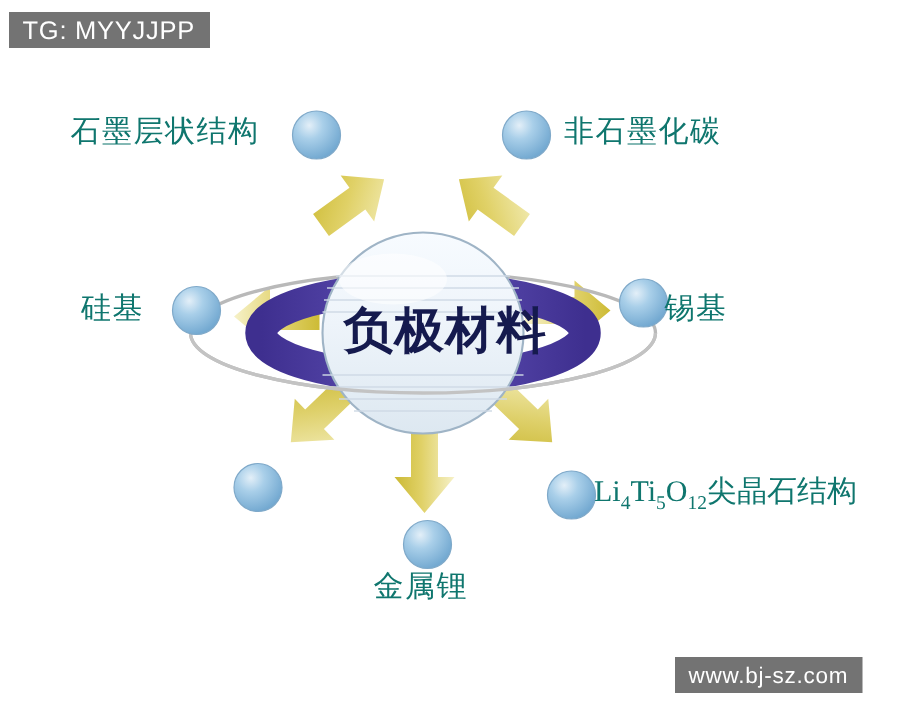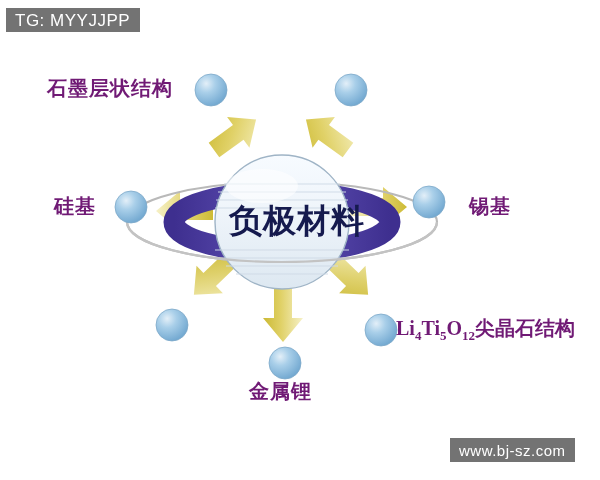--- a/index.html
+++ b/index.html
@@ -50,41 +50,41 @@
     left: 0;
     top: 0;
     width: 600px;
     height: 480px;
   }
 
   
   .node-label {
     position: absolute;
     font-family: "Liberation Serif", "DejaVu Serif", serif;
-    font-weight: 700;
+    font-weight: 400;
     font-size: 20px;
-    color: #701a75;
+    color: #0f766e;
     white-space: nowrap;
     line-height: 1;
     letter-spacing: 1px;
   }
   .node-label .sub {
     font-size: 13px;
     vertical-align: sub;
     letter-spacing: 0;
   }
   .node-label .el {
     font-family: "Liberation Serif", "DejaVu Serif", serif;
     letter-spacing: 0;
   }
 
   #label-graphite      { left: 47px;  top: 78px;  }
   #label-nongraphite   { left: 376px; top: 78px;  }
   #label-silicon       { left: 54px;  top: 196px; }
-  #label-tin           { left: 469px; top: 196px; }
+  #label-tin           { left: 443px; top: 196px; }
   #label-oxide         { left: 4px;   top: 325px; }
   #label-spinel        { left: 396px; top: 318px; }
   #label-lithium       { left: 249px; top: 381px; }
 
   #center-label {
     position: absolute;
     left: 229px;
     top: 205px;
     font-family: "Liberation Serif", "DejaVu Serif", serif;
     font-weight: 700;
@@ -234,20 +234,21 @@
       <circle cx="172" cy="325" r="16" fill="url(#gradSphere)" stroke="#7fa9c9" stroke-width="0.8"></circle>
       <circle cx="285" cy="363" r="16" fill="url(#gradSphere)" stroke="#7fa9c9" stroke-width="0.8"></circle>
       <circle cx="381" cy="330" r="16" fill="url(#gradSphere)" stroke="#7fa9c9" stroke-width="0.8"></circle>
     </g>
   </svg>
 
   <div id="center-label">负极材料</div>
 
   <div class="node-label" id="label-graphite">石墨层状结构</div>
 
+  <div class="node-label" id="label-nongraphite">非石墨化碳</div>
 
   <div class="node-label" id="label-silicon">硅基</div>
 
   <div class="node-label" id="label-tin">锡基</div>
 
 
   <div class="node-label" id="label-lithium">金属锂</div>
 
   <div class="node-label" id="label-spinel"><span class="el">Li</span><span class="sub">4</span><span class="el">Ti</span><span class="sub">5</span><span class="el">O</span><span class="sub">12</span><span class="el">尖晶石结构</span></div>
 

